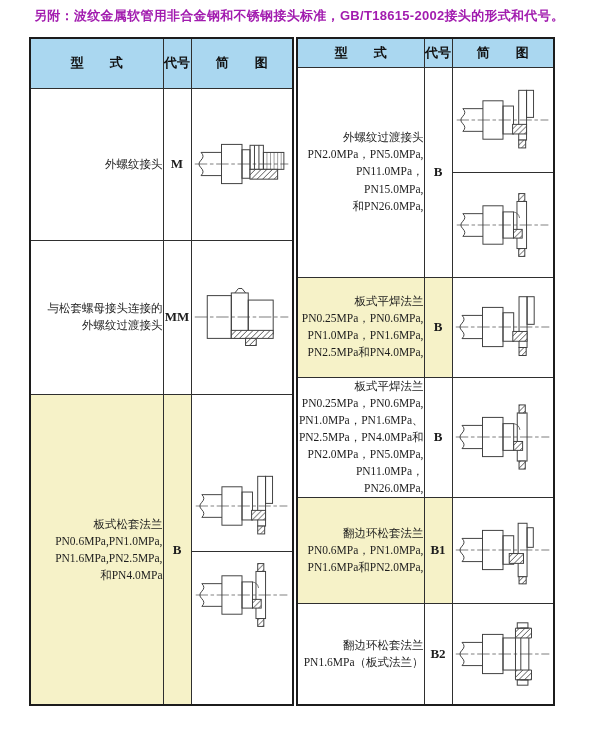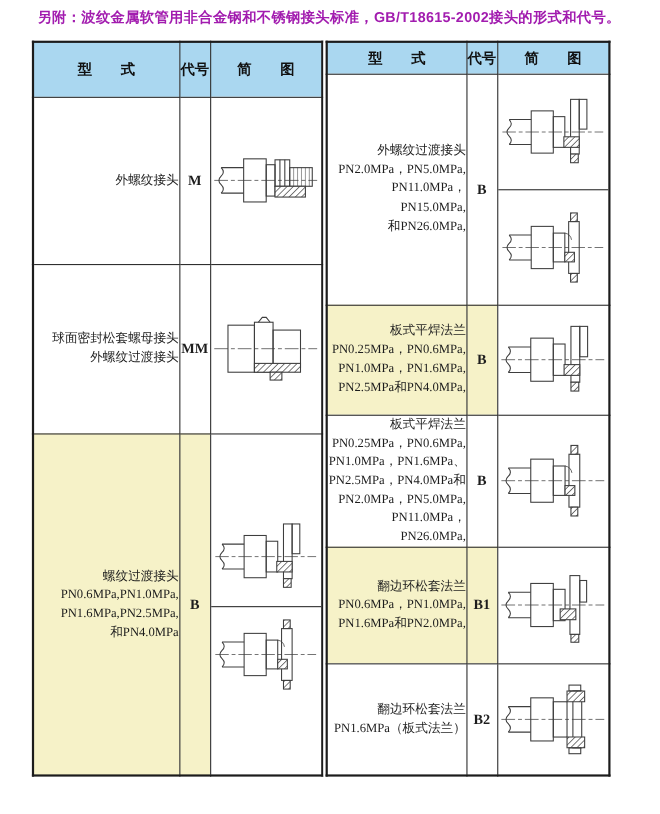--- a/index.html
+++ b/index.html
@@ -106,39 +106,39 @@
                   <line x1="69" y1="18" x2="69" y2="45"></line>
                   <line x1="74" y1="18" x2="74" y2="45"></line>
                   <rect x="79" y="26" width="23" height="19"></rect>
                   <path d="M83 26 v19 M87 26 v19 M91 26 v19 M95 26 v19 M99 26 v19" stroke-width="0.55"></path>
                   <rect x="64" y="45" width="31" height="11" fill="url(#hch)"></rect>
                 </svg>
               </div>
         </td>
       </tr>
       <tr class="lt-r3">
-        <td class="type-cell">球面密封松套螺母接头
+        <td class="type-cell">与松套螺母接头连接的
 外螺纹过渡接头</td>
         <td class="code-cell">MM</td>
         <td class="diagram-cell">
           <div class="dwrap">
                 <svg class="diag" viewBox="0 0 110 78" width="98" height="72">
                   <line x1="2" y1="39" x2="107" y2="39" stroke-width="0.75" stroke-dasharray="14 3 4 3"></line>
                   <rect x="16" y="15" width="27" height="48"></rect>
                   <rect x="43" y="12" width="19" height="51"></rect>
                   <path d="M47 12 l4 -5 h4 l4 5"></path>
                   <rect x="62" y="20" width="28" height="38"></rect>
                   <rect x="43" y="54" width="47" height="9" fill="url(#hch)"></rect>
                   <rect x="59" y="63" width="12" height="8" fill="url(#hch)"></rect>
                 </svg>
               </div>
         </td>
       </tr>
       <tr class="lt-r6">
-        <td class="type-cell hl">螺纹过渡接头
+        <td class="type-cell hl">板式松套法兰
 PN0.6MPa,PN1.0MPa,
 PN1.6MPa,PN2.5MPa,
 和PN4.0MPa</td>
         <td class="code-cell hl">B</td>
         <td class="diagram-cell">
           <div class="dstack">
             <div class="sub" style="height:90px">
                   <svg class="diag" viewBox="0 0 110 78" width="96" height="74">
                     <line x1="2" y1="39" x2="107" y2="39" stroke-width="0.75" stroke-dasharray="14 3 4 3"></line>
                     <path d="M9 26 H32 M9 52 H32 M9 26 q4.5 4.3 0 8.7 q-4.5 4.3 0 8.6 q4.5 4.4 0 8.7"></path>

